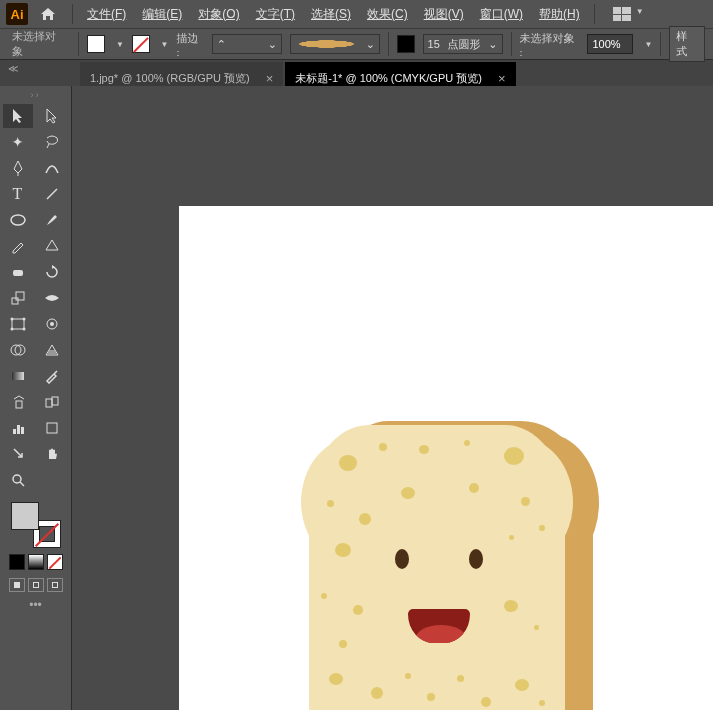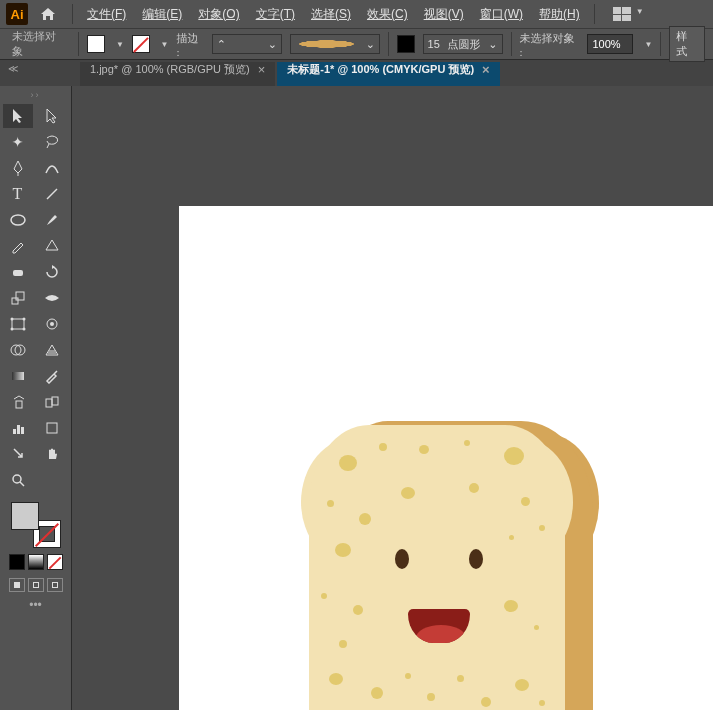--- a/index.html
+++ b/index.html
@@ -26,23 +26,23 @@
 .swatch.none::after { content: ""; position: absolute; left: -2px; right: -2px; top: 50%; height: 2px; background: #e03030; transform: rotate(-45deg); }
 .swatch.black { background: #000; }
 .opt-label { color: #ccc; font-family: Liberation Serif, serif; }
 .opt-input { background: #3f3f3f; border: 1px solid #222; height: 20px; color: #fff; font-size: 11px; padding: 0 4px; }
 .opt-select { background: #535353; border: 1px solid #333; height: 20px; min-width: 60px; display: flex; align-items: center; justify-content: space-between; padding: 0 4px; font-size: 11px; color: #ddd; }
 .style-btn { background: #5a5a5a; border: 1px solid #333; padding: 2px 6px; font-size: 11px; color: #ddd; }
 
 
 .tabbar { height: 26px; background: #434343; display: flex; align-items: flex-end; padding-left: 80px; font-size: 11px; }
 .tab-strip-arrow { position: absolute; left: 8px; top: 63px; color: #aaa; font-size: 10px; }
-.doc-tab { height: 24px; padding: 0 10px; display: flex; align-items: flex-start; gap: 8px; color: #ddd; margin-right: 2px; }
+.doc-tab { height: 24px; padding: 0 10px; display: flex; align-items: flex-end; gap: 16px; color: #ddd; margin-right: 2px; }
 .doc-tab.inactive { background: #3a3a3a; color: #bbb; }
-.doc-tab.active { background: #0c4a6e; color: #eee; font-weight: bold; }
+.doc-tab.active { background: #000000; color: #eee; }
 .tab-close { font-size: 13px; color: #aaa; }
 
 
 .main { display: flex; height: calc(710px - 28px - 32px - 26px); }
 
 
 .toolbox { width: 72px; background: #535353; border-right: 1px solid #2a2a2a; display: flex; flex-direction: column; align-items: center; padding-top: 4px; }
 .tool-handle { width: 64px; height: 10px; display: flex; align-items: center; justify-content: center; color: #888; font-size: 9px; letter-spacing: 2px; }
 .tool-grid { display: grid; grid-template-columns: 32px 32px; gap: 2px; padding: 4px 3px; }
 .tool { width: 30px; height: 24px; display: flex; align-items: center; justify-content: center; color: #ddd; font-size: 14px; position: relative; }

